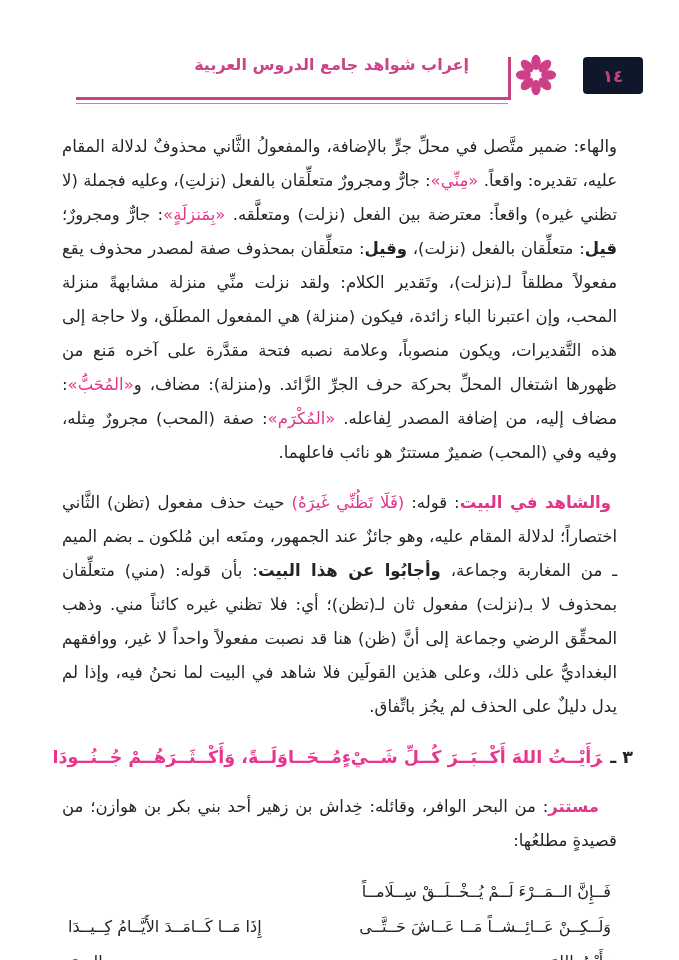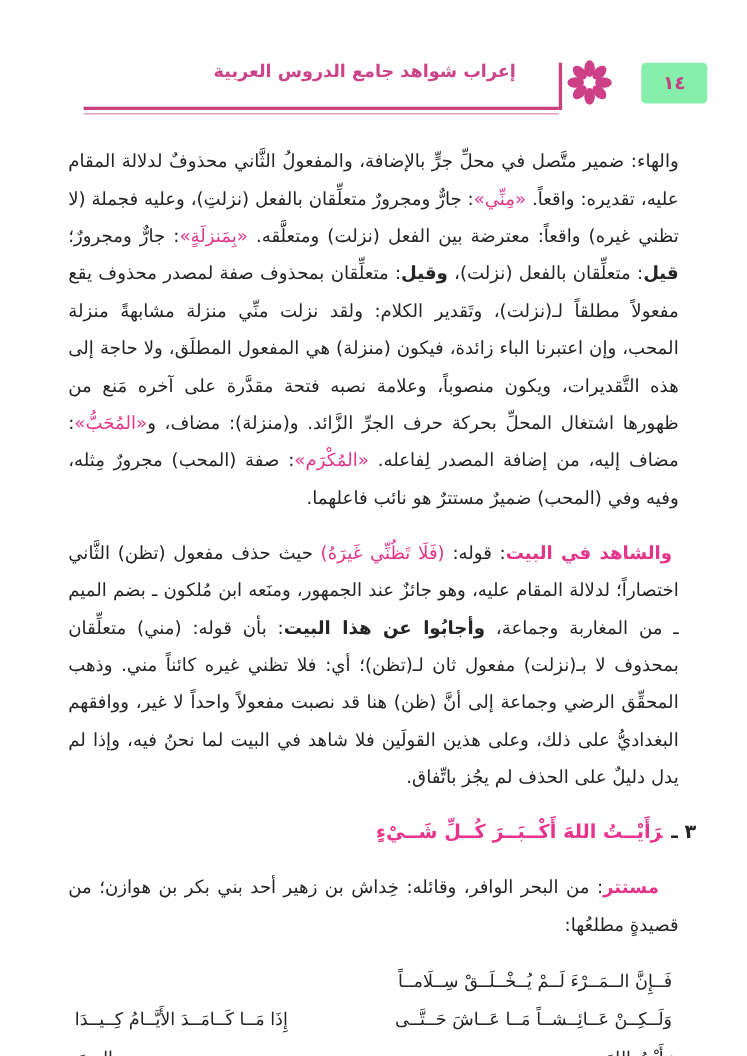--- a/index.html
+++ b/index.html
@@ -6,21 +6,21 @@
   html,body { margin:0; padding:0; background:#ffffff; }
   .page {
     position:relative; width:679px; height:960px; margin:0 auto;
     background:#ffffff; overflow:hidden; direction:rtl;
     font-family:"DejaVu Sans", sans-serif; color:#242424;
   }
   
   .header { position:absolute; top:0; left:0; right:0; height:112px; }
   .page-badge {
     position:absolute; top:57px; right:36px; width:60px; height:37px;
-    background:#86efac; border-radius:4px; color:#c5417f;
+    background:#0f172a; border-radius:4px; color:#c5417f;
     display:flex; align-items:center; justify-content:center;
     font-size:17px; font-weight:bold;
   }
   .rosette { position:absolute; top:54px; right:122px; width:42px; height:42px; }
   .riser { position:absolute; top:57px; right:168px; width:3px; height:43px; background:#c9417f; }
   .rule-thick { position:absolute; top:97px; right:171px; left:76px; height:3px; background:#c9417f; }
   .rule-thin  { position:absolute; top:103px; right:171px; left:76px; height:1px; background:#d77ba6; }
   .title-group {
     position:absolute; top:56px; right:210px; color:#cb4489;
     display:flex; align-items:flex-end; gap:7px; white-space:nowrap;
@@ -86,20 +86,21 @@
   </div>
 
   <div class="content">
 
     <p><span>والهاء: ضمير متَّصل في محلِّ جرٍّ بالإضافة، والمفعولُ الثَّاني محذوفٌ لدلالة المقام عليه، تقديره: واقعاً. </span><span class="pink">«مِنِّي»</span><span>: جارٌّ ومجرورٌ متعلِّقان بالفعل (نزلتِ)، وعليه فجملة (لا تظني غيره) واقعاً: معترضة بين الفعل (نزلت) ومتعلَّقه. </span><span class="pink">«بِمَنزلَةٍ»</span><span>: جارٌّ ومجرورٌ؛ </span><span class="bold">قيل</span><span>: متعلِّقان بالفعل (نزلت)، </span><span class="bold">وقيل</span><span>: متعلِّقان بمحذوف صفة لمصدر محذوف يقع مفعولاً مطلقاً لـ(نزلت)، وتَقدير الكلام: ولقد نزلت منِّي منزلة مشابهةً منزلة المحب، وإن اعتبرنا الباء زائدة، فيكون (منزلة) هي المفعول المطلَق، ولا حاجة إلى هذه التَّقديرات، ويكون منصوباً، وعلامة نصبه فتحة مقدَّرة على آخره مَنع من ظهورها اشتغال المحلِّ بحركة حرف الجرِّ الزَّائد. و(منزلة): مضاف، و</span><span class="pink">«المُحَبُّ»</span><span>: مضاف إليه، من إضافة المصدر لِفاعله. </span><span class="pink">«المُكْرَم»</span><span>: صفة (المحب) مجرورٌ مِثله، وفيه وفي (المحب) ضميرٌ مستترٌ هو نائب فاعلهما.</span></p>
 
     <p class="indent-sm"><span class="heading-pink">والشاهد في البيت</span><span>: قوله: </span><span class="pink">(فَلَا تَظُنِّي غَيرَهُ)</span><span> حيث حذف مفعول (تظن) الثَّاني اختصاراً؛ لدلالة المقام عليه، وهو جائزٌ عند الجمهور، ومنَعه ابن مُلكون ـ بضم الميم ـ من المغاربة وجماعة، </span><span class="bold">وأجابُوا عن هذا البيت</span><span>: بأن قوله: (مني) متعلِّقان بمحذوف لا بـ(نزلت) مفعول ثان لـ(تظن)؛ أي: فلا تظني غيره كائناً مني. وذهب المحقِّق الرضي وجماعة إلى أنَّ (ظن) هنا قد نصبت مفعولاً واحداً لا غير، ووافقهم البغداديُّ على ذلك، وعلى هذين القولَين فلا شاهد في البيت لما نحنُ فيه، وإذا لم يدل دليلٌ على الحذف لم يجُز باتِّفاق.</span></p>
 
     <div class="verse-line">
       <span><span class="verse-number">٣ ـ</span><span>رَأَيْــتُ اللهَ أَكْــبَــرَ كُــلِّ شَــيْءٍ</span></span>
+      <span>مُــحَــاوَلَــةً، وَأَكْــثَــرَهُــمْ جُــنُــودَا</span>
     </div>
 
     <p class="indent-md"><span class="heading-pink">مستتر</span><span>: من البحر الوافر، وقائله: خِداش بن زهير أحد بني بكر بن هوازن؛ من قصيدةٍ مطلعُها:</span></p>
 
     <div class="poem">
       <div class="poem-row">
         <span>فَــإِنَّ الــمَــرْءَ لَــمْ يُــخْــلَــقْ سِــلَامــاً</span>
       </div>
       <div class="poem-row">
         <span>وَلَــكِــنْ عَــائِــشــاً مَــا عَــاشَ حَــتَّــى</span>

